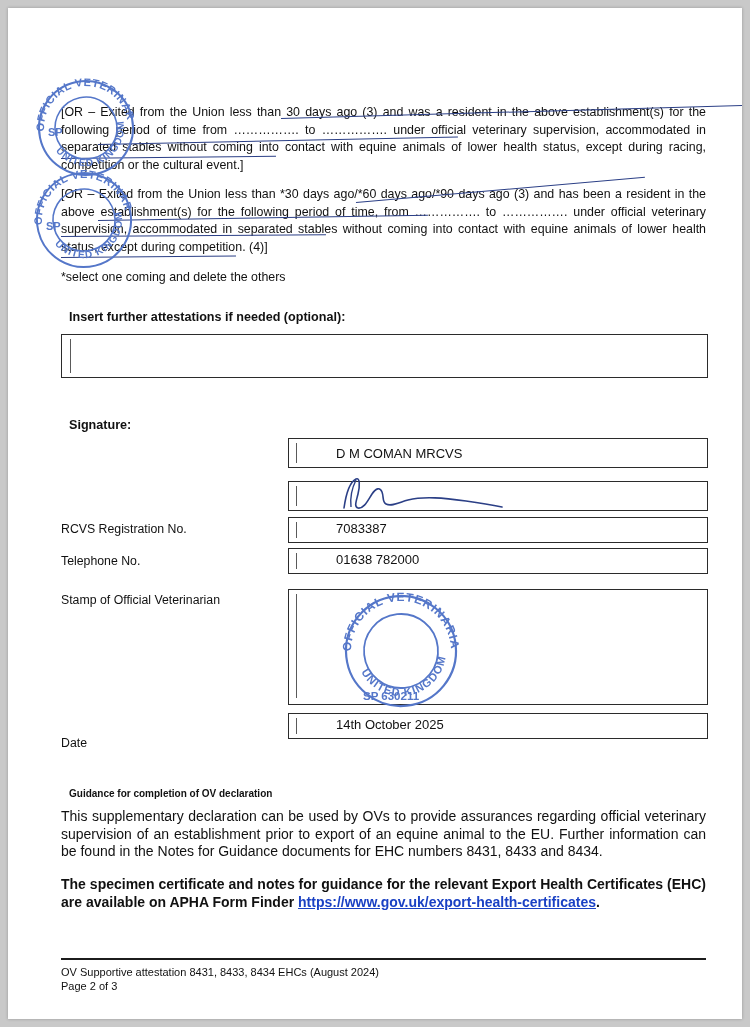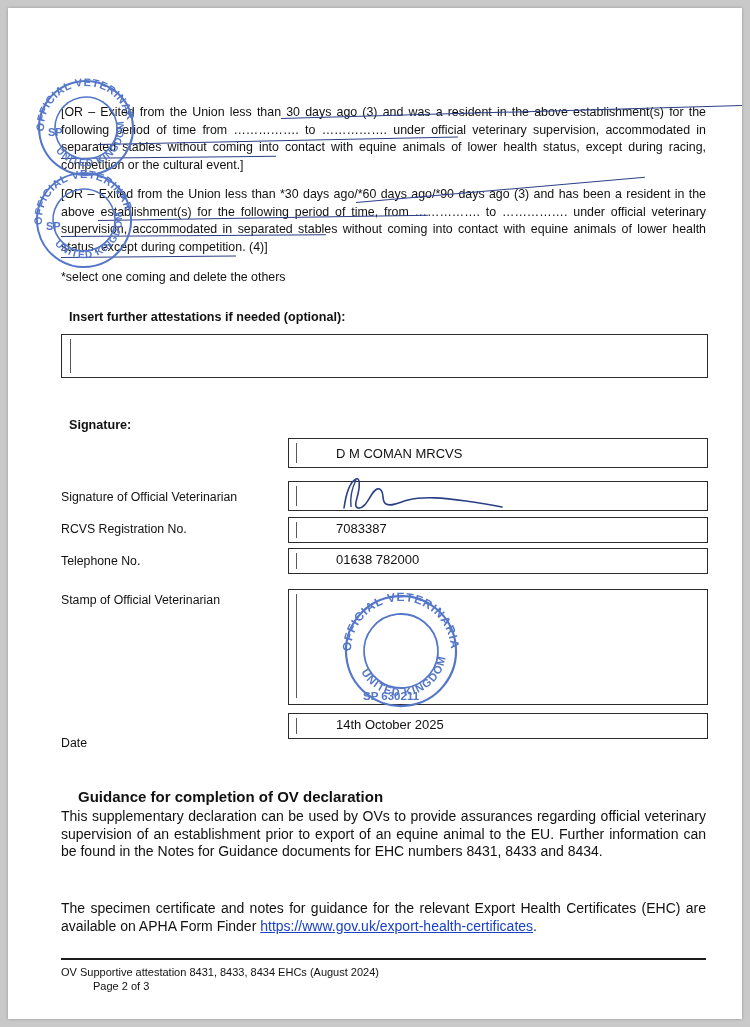--- a/index.html
+++ b/index.html
@@ -109,32 +109,32 @@
   }
   .field-value {
     position: absolute;
     left: 48px;
     font-size: 13px;
     color: #111;
     white-space: nowrap;
   }
 
   
-  #guidance-head { top: 780px; left: 13px; font-size: 15px; margin-left: 9px; }
+  #guidance-head { top: 780px; left: 13px; font-size: 10px; }
   .guide-p {
     position: absolute;
     left: 5px;
     width: 645px;
     font-size: 14px;
     line-height: 17.5px;
     color: #111;
     text-align: justify;
   }
   #guide1 { top: 800px; }
-  #guide2 { top: 892px; }
+  #guide2 { top: 868px; font-weight: bold; }
   .link {
     color: #1a41c4;
     text-decoration: underline;
   }
 
   
   .footer-rule {
     position: absolute;
     left: 5px;
     top: 950px;
@@ -142,21 +142,21 @@
     height: 0;
     border-top: 2px solid #1c1c1c;
   }
   .footer-text {
     position: absolute;
     left: 5px;
     font-size: 11px;
     color: #111;
   }
   #footer-line1 { top: 958px; text-align: right; }
-  #footer-line2 { top: 972px; margin-left: 32px; }
+  #footer-line2 { top: 972px; }
 
   
   .stamp {
     position: absolute;
     color: #5577c9;
     pointer-events: none;
   }
   .stamp svg { display: block; }
   .stamp-text {
     font-family: "Liberation Sans", sans-serif;
@@ -199,23 +199,20 @@
       <div class="inner-tick"></div>
     </div>
 
     <div class="bold-head" id="signature-head">Signature:</div>
 
     <div class="field-box" style="top:430px; height:28px;">
       <div class="tick" style="height:20px;"></div>
     </div>
     <div class="field-value" style="top:438px; left:280px;">D M COMAN MRCVS</div>
 
-    <div class="field-label" style="top:481px; left:5px; width:225px;">
-      <span>Signature of Official Veterinarian</span>
-    </div>
     <div class="field-box" style="top:473px; height:28px;">
       <div class="tick" style="height:20px;"></div>
     </div>
     <svg class="scribble" style="top:466px; left:278px;" width="190" height="38" viewBox="0 0 190 38">
       <path d="M10 34 C 12 20, 16 8, 22 5 C 26 3, 26 12, 24 20 C 22 28, 20 33, 24 34
                C 30 35, 34 26, 38 20 C 42 14, 46 13, 48 18 C 50 23, 48 28, 52 30
                C 58 33, 66 28, 74 26 C 90 22, 110 24, 132 27 C 146 29, 158 31, 168 33" fill="none" stroke="#2b3f86" stroke-width="1.6" stroke-linecap="round"></path>
       <path d="M22 6 C 18 14, 16 24, 17 33" fill="none" stroke="#2b3f86" stroke-width="1.4"></path>
     </svg>
 

